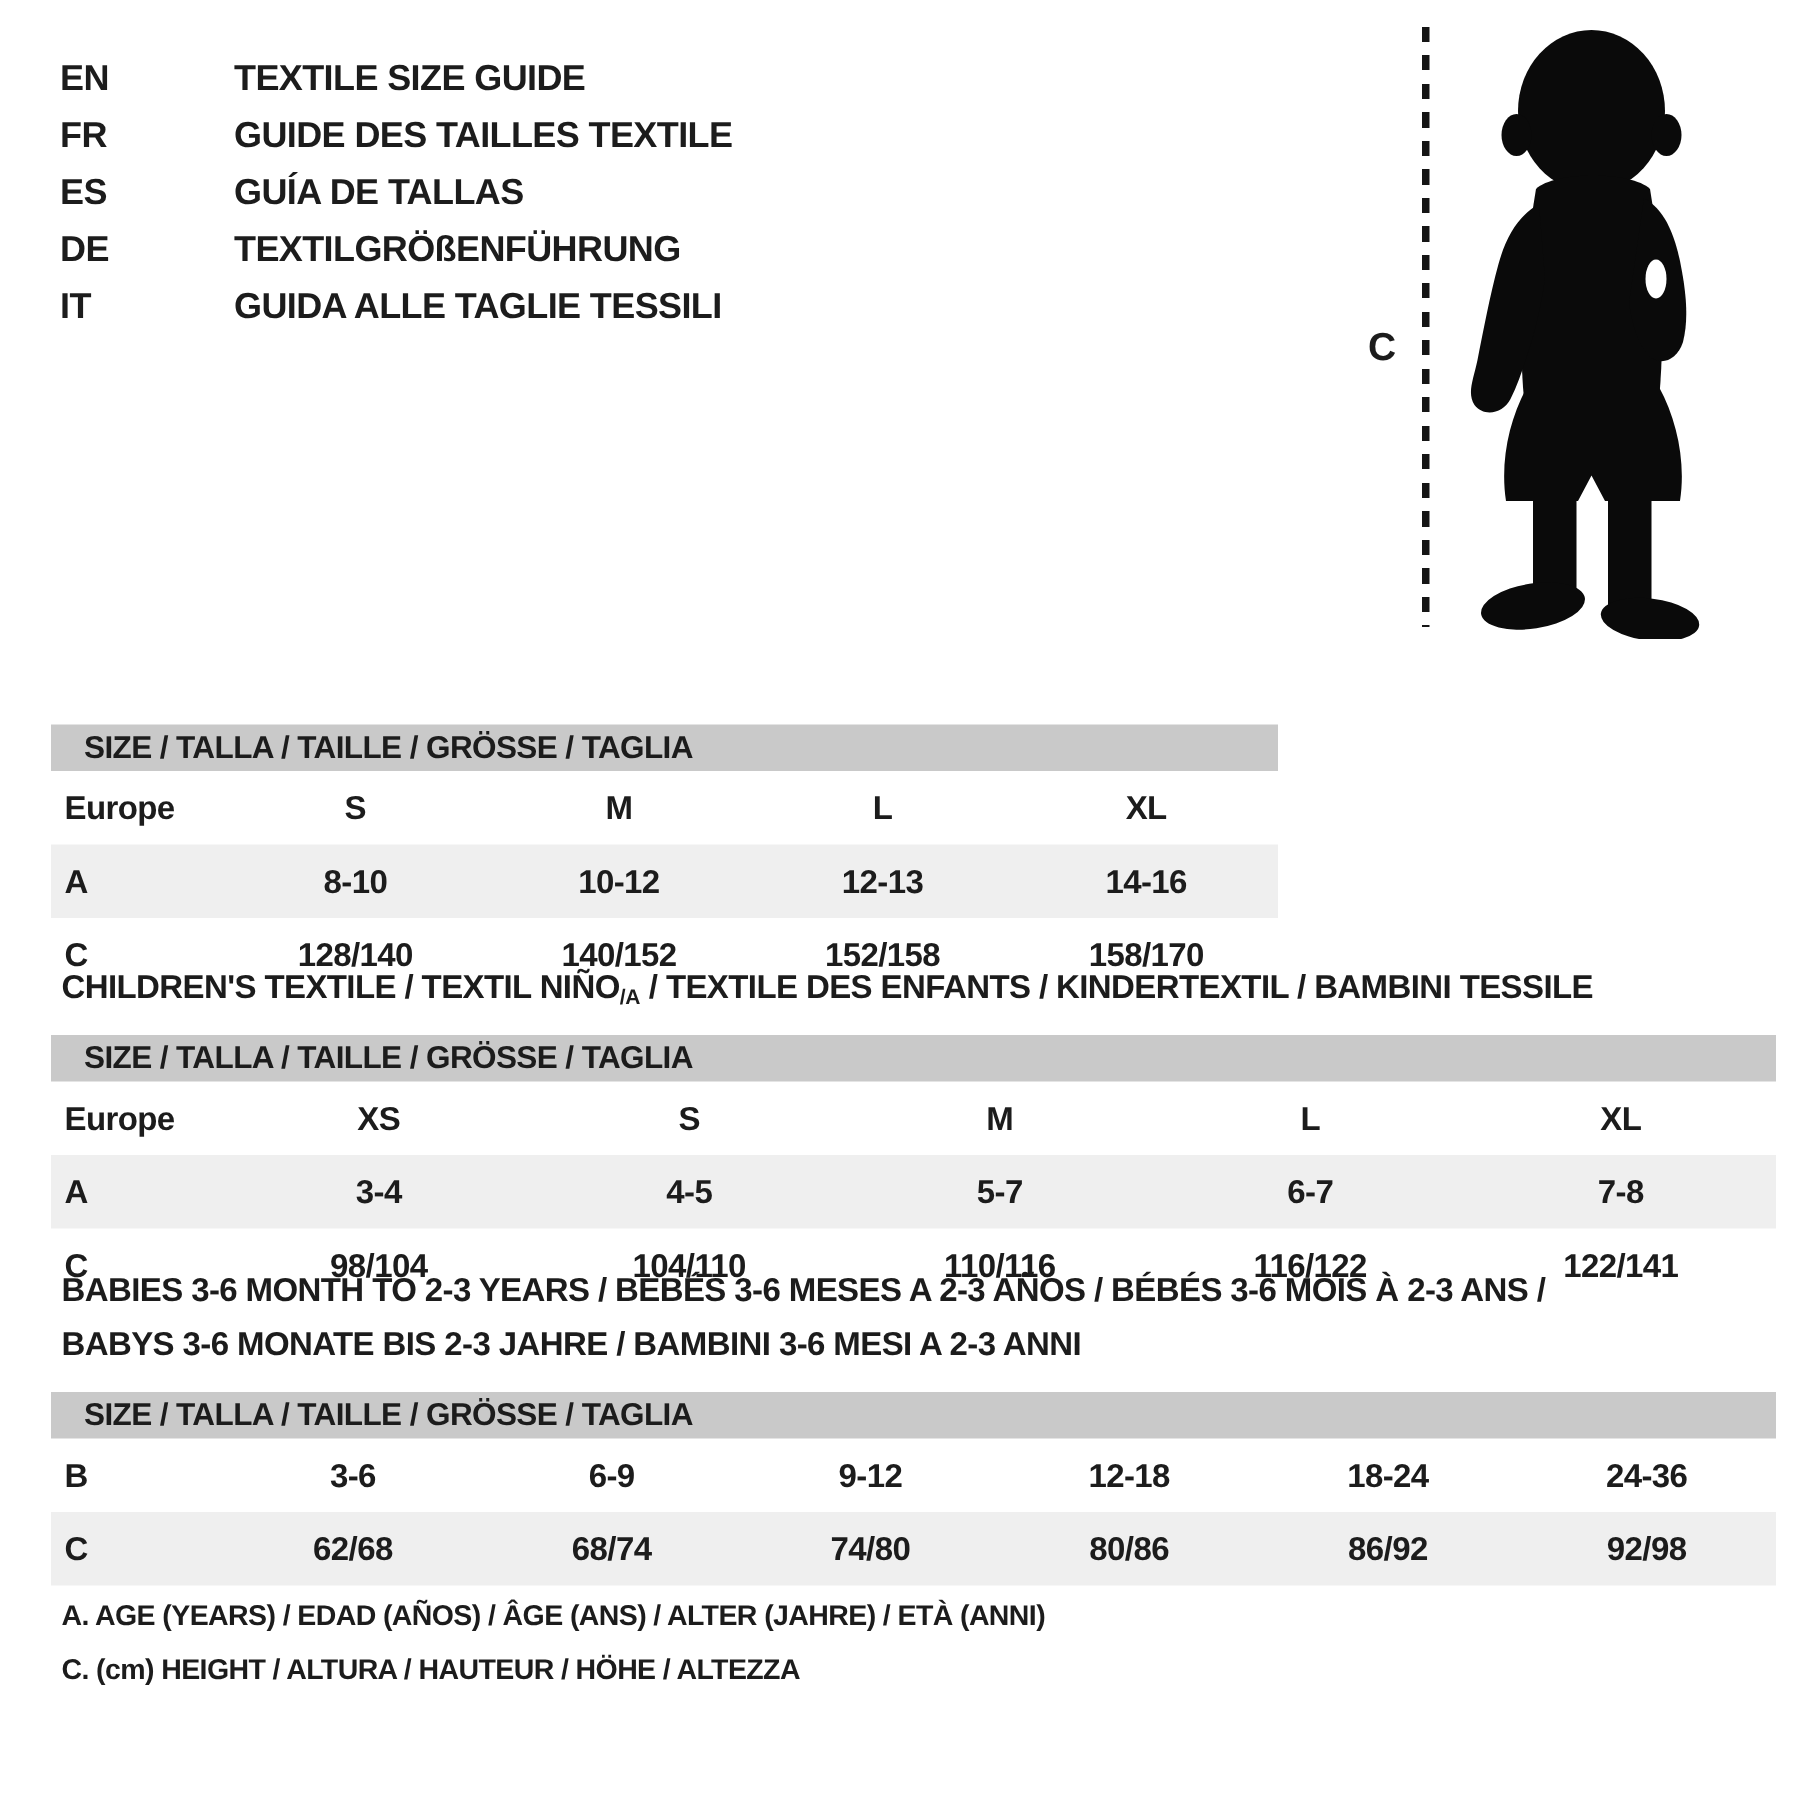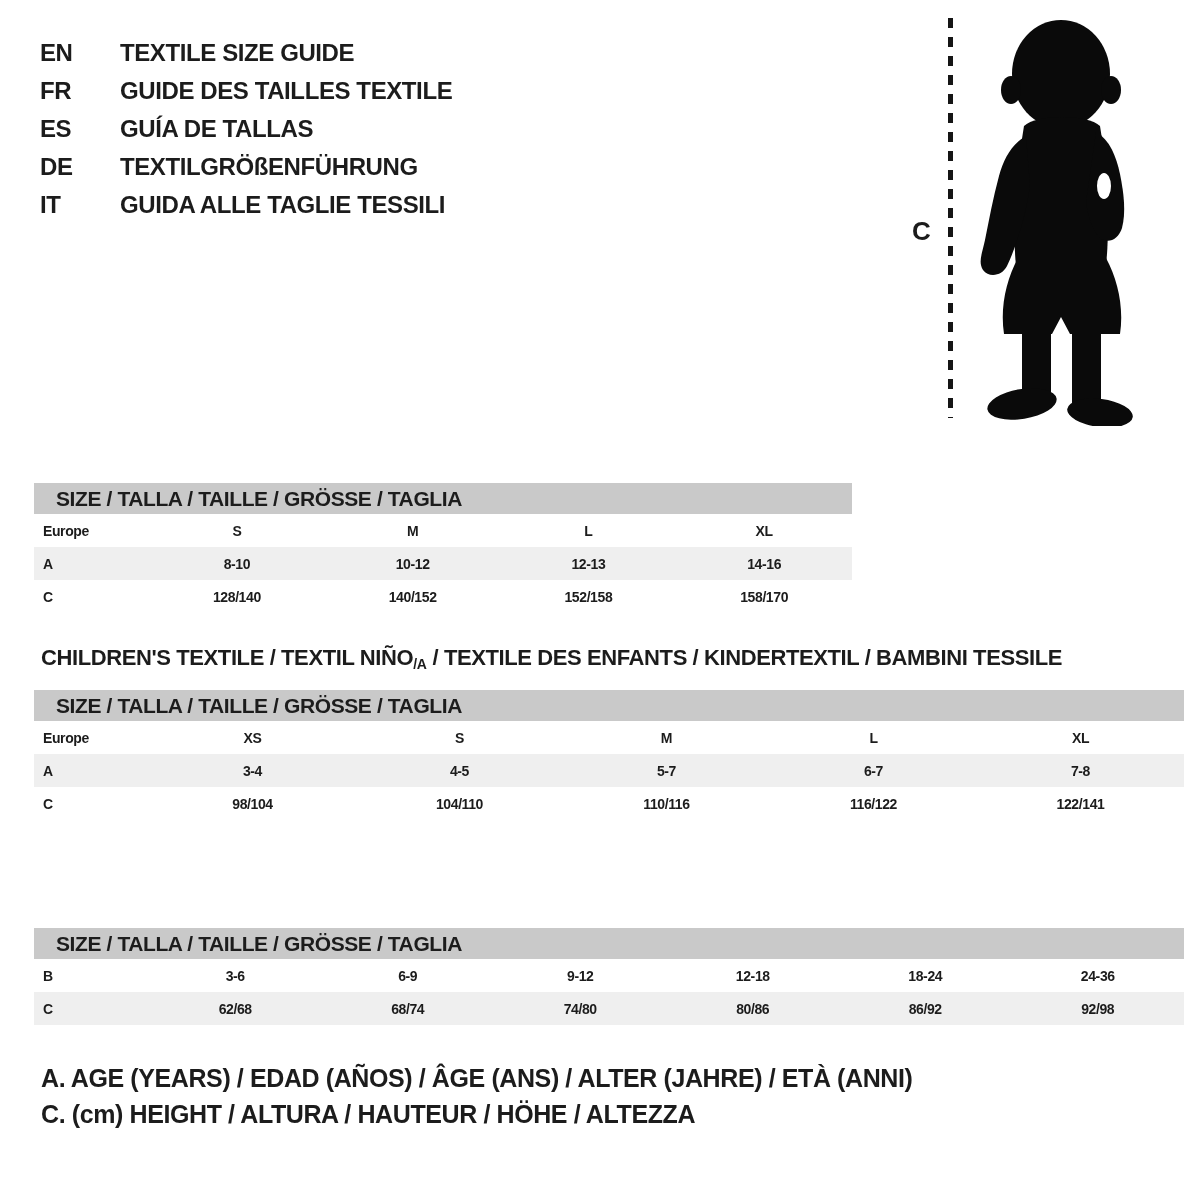--- a/index.html
+++ b/index.html
@@ -4,21 +4,21 @@
 <style>
   html,body { margin:0; padding:0; background:#ffffff; }
   .canvas {
     position:relative; width:1200px; height:1200px; background:#ffffff;
     font-family:"Liberation Sans", sans-serif; font-weight:bold;
     color:#1c1c1c; overflow:hidden; letter-spacing:-0.4px;
   }
 
   
   .lang-block { position:absolute; top:34px; left:40px; }
-  .lang-row { display:flex; height:38px; align-items:center; font-size:24px; }
+  .lang-row { display:flex; height:38px; align-items:center; font-size:24px;gap:36px; }
   .lang-code { width:80px; }
 
   
   .figure-area { position:absolute; top:12px; left:900px; width:270px; height:410px; }
   .height-line {
     position:absolute; left:48px; top:6px; width:5px; height:400px;
     background:repeating-linear-gradient(to bottom, #151515 0 10px, transparent 10px 19px);
   }
   .height-label { position:absolute; left:12px; top:204px; font-size:26px; }
   .silhouette { position:absolute; left:64px; top:2px; }
@@ -28,27 +28,27 @@
   .section-title .sub { font-size:14px; vertical-align:-4px; letter-spacing:-0.2px; }
 
   
   .size-table { position:absolute; left:34px; }
   .size-table.narrow { width:818px; }
   .size-table.wide { width:1150px; }
   .size-header {
     height:31px; display:flex; align-items:center;
     padding-left:22px; font-size:21px;
   }
-  .t-row { display:flex; height:33px; align-items:center; font-size:14px; }
+  .t-row { display:flex; height:49px; align-items:center; font-size:22px; }
   .t-label { width:115px; padding-left:9px; box-sizing:border-box; }
   .t-cell { flex:1; text-align:center; }
 
   
   .legend-block { position:absolute; left:41px; top:1060px; }
-  .legend-row { height:36px; display:flex; align-items:center; font-size:25px; white-space:nowrap; }
+  .legend-row { height:36px; display:flex; align-items:center; font-size:19px; white-space:nowrap; }
 </style>
 </head>
 <body>
 
 <div class="canvas">
 
   <div class="lang-block">
       <div class="lang-row">
         <div class="lang-code">EN</div>
         <div class="lang-title">TEXTILE SIZE GUIDE</div>
@@ -149,20 +149,24 @@
       <div class="t-row">
         <div class="t-label">C</div>
         <div class="t-cell">98/104</div>
         <div class="t-cell">104/110</div>
         <div class="t-cell">110/116</div>
         <div class="t-cell">116/122</div>
         <div class="t-cell">122/141</div>
       </div>
     </div>
 
+  <div class="section-title" style="top:842px">
+      <div class="title-line"><span>BABIES 3-6 MONTH TO 2-3 YEARS / BEBÉS 3-6 MESES A 2-3 AÑOS / BÉBÉS 3-6 MOIS À 2-3 ANS /</span></div>
+      <div class="title-line"><span>BABYS 3-6 MONATE BIS 2-3 JAHRE / BAMBINI 3-6 MESI A 2-3 ANNI</span></div>
+    </div>
   <div class="size-table wide" style="top:928px">
       <div class="size-header" style="background: rgb(201, 201, 201);">SIZE / TALLA / TAILLE / GRÖSSE / TAGLIA</div>
       <div class="t-row">
         <div class="t-label">B</div>
         <div class="t-cell">3-6</div>
         <div class="t-cell">6-9</div>
         <div class="t-cell">9-12</div>
         <div class="t-cell">12-18</div>
         <div class="t-cell">18-24</div>
         <div class="t-cell">24-36</div>

